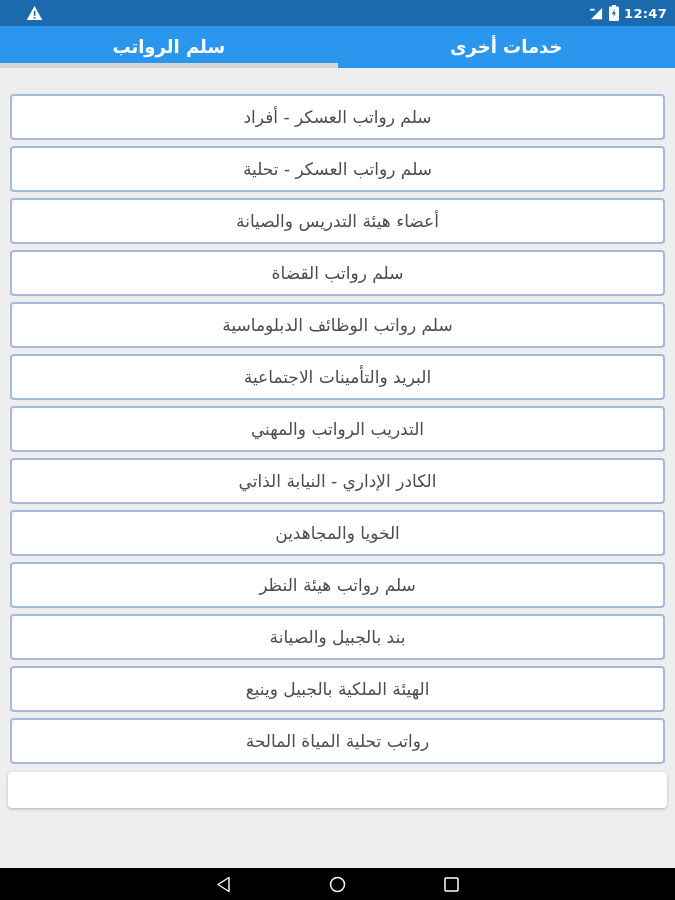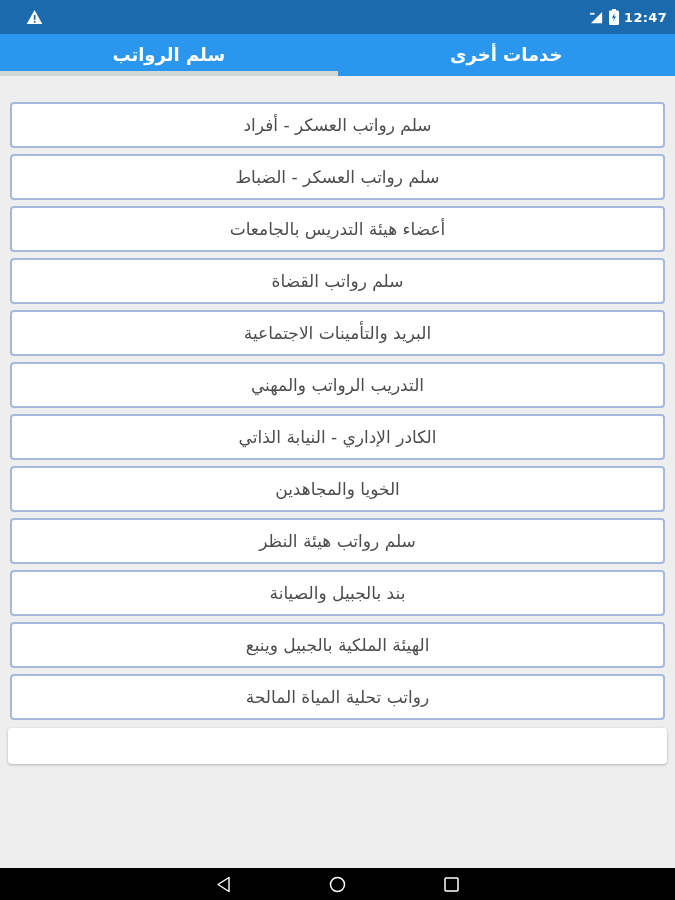--- a/index.html
+++ b/index.html
@@ -8,21 +8,21 @@
 
   .screen {
     position: relative;
     width: 675px; height: 900px;
     background: #eeeeee;
     overflow: hidden;
   }
 
   
   .status-bar {
-    height: 34px;
+    height: 26px;
     background: #1b6aae;
     display: flex;
     align-items: center;
     padding: 0 8px 0 26px;
     color: #ffffff;
   }
   .status-left { display: flex; align-items: center; }
   .status-right {
     margin-left: auto;
     display: flex;
@@ -153,27 +153,30 @@
     </div>
     <div class="tab-indicator"></div>
   </div>
 
   <div class="content">
     <div class="list">
         <div class="list-item">
         <span class="list-item-label">سلم رواتب العسكر - أفراد</span>
       </div>
         <div class="list-item">
-        <span class="list-item-label">سلم رواتب العسكر - الضباط</span>
-      </div>
-        <div class="list-item">
-        <span class="list-item-label">أعضاء هيئة التدريس بالجامعات</span>
+        <span class="list-item-label">سلم رواتب العسكر - تحلية</span>
+      </div>
+        <div class="list-item">
+        <span class="list-item-label">أعضاء هيئة التدريس والصيانة</span>
       </div>
         <div class="list-item">
         <span class="list-item-label">سلم رواتب القضاة</span>
+      </div>
+        <div class="list-item">
+        <span class="list-item-label">سلم رواتب الوظائف الدبلوماسية</span>
       </div>
         <div class="list-item">
         <span class="list-item-label">البريد والتأمينات الاجتماعية</span>
       </div>
         <div class="list-item">
         <span class="list-item-label">التدريب الرواتب والمهني</span>
       </div>
         <div class="list-item">
         <span class="list-item-label">الكادر الإداري - النيابة الذاتي</span>
       </div>

